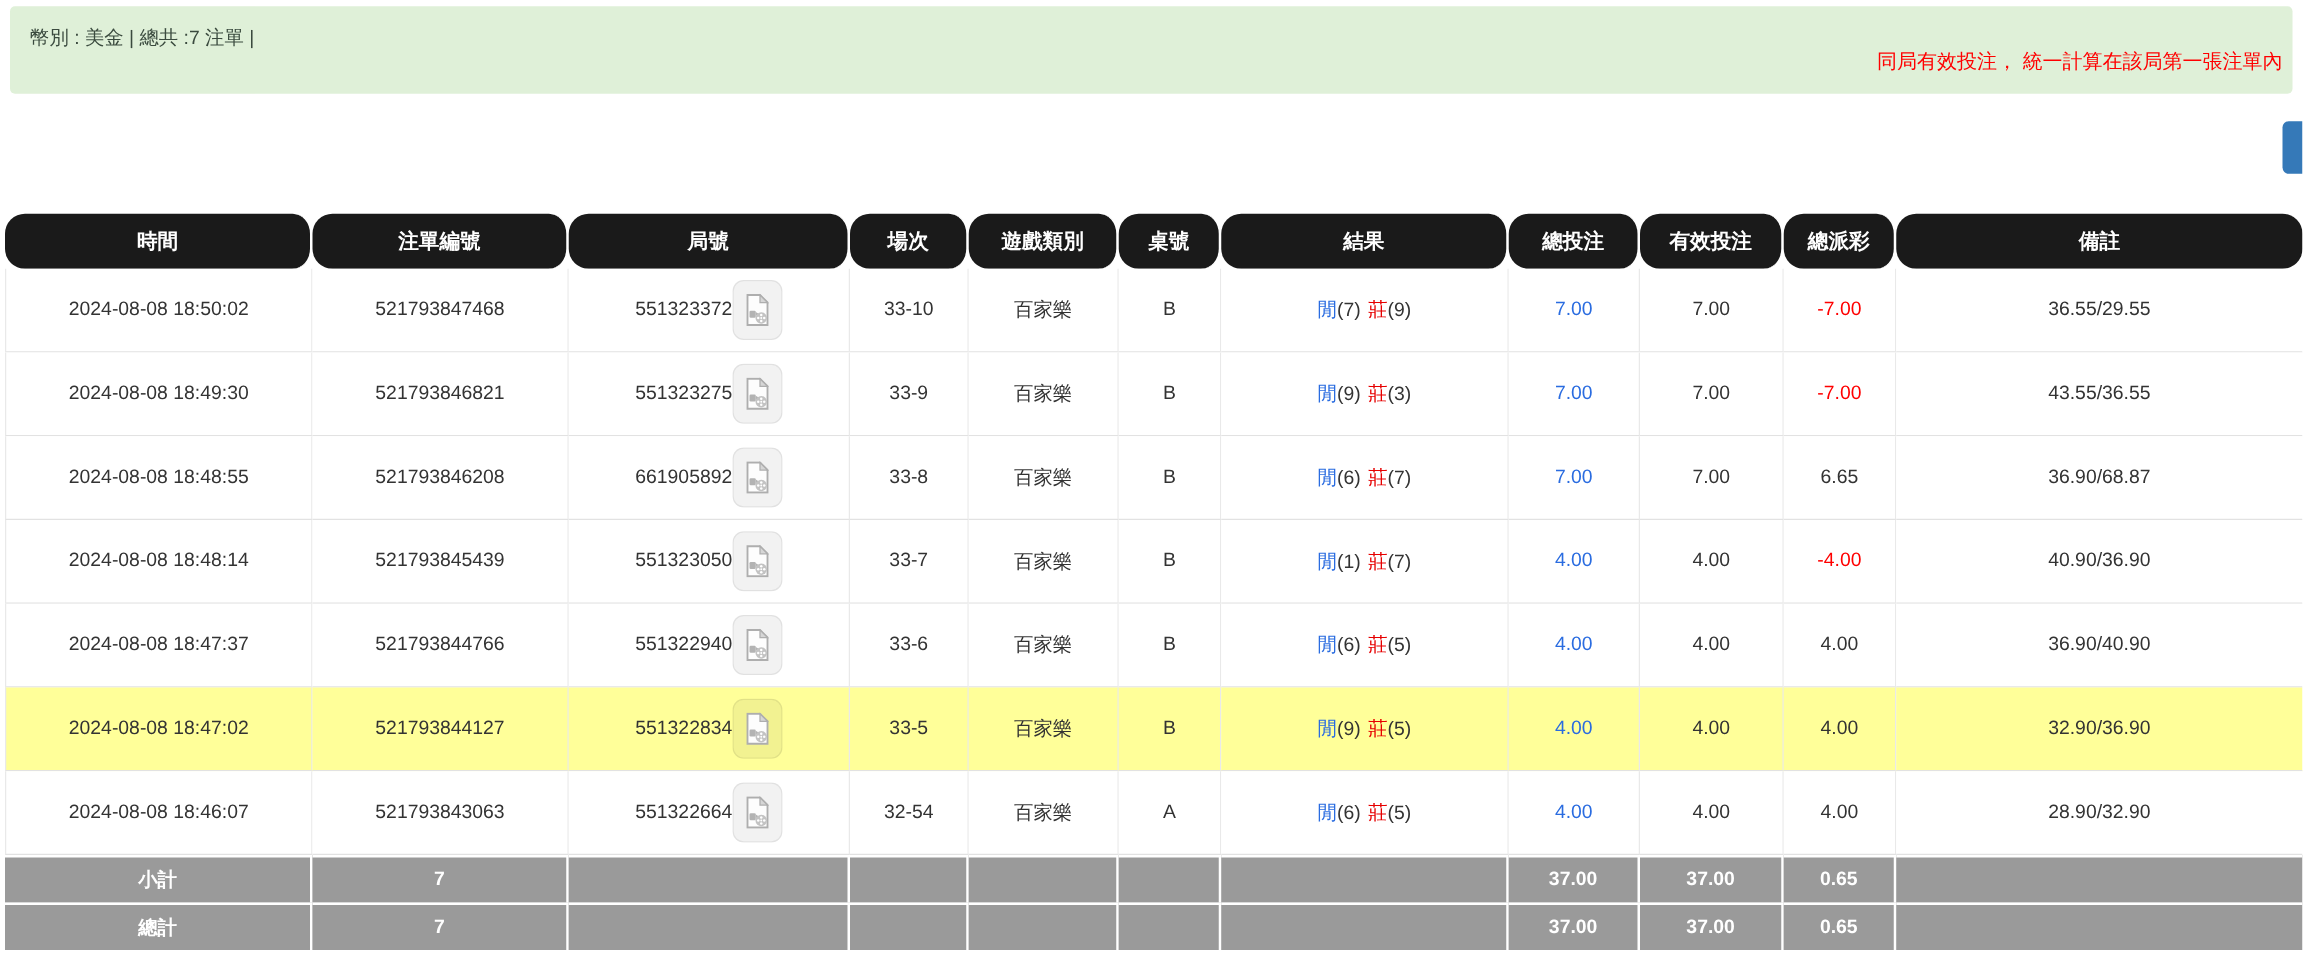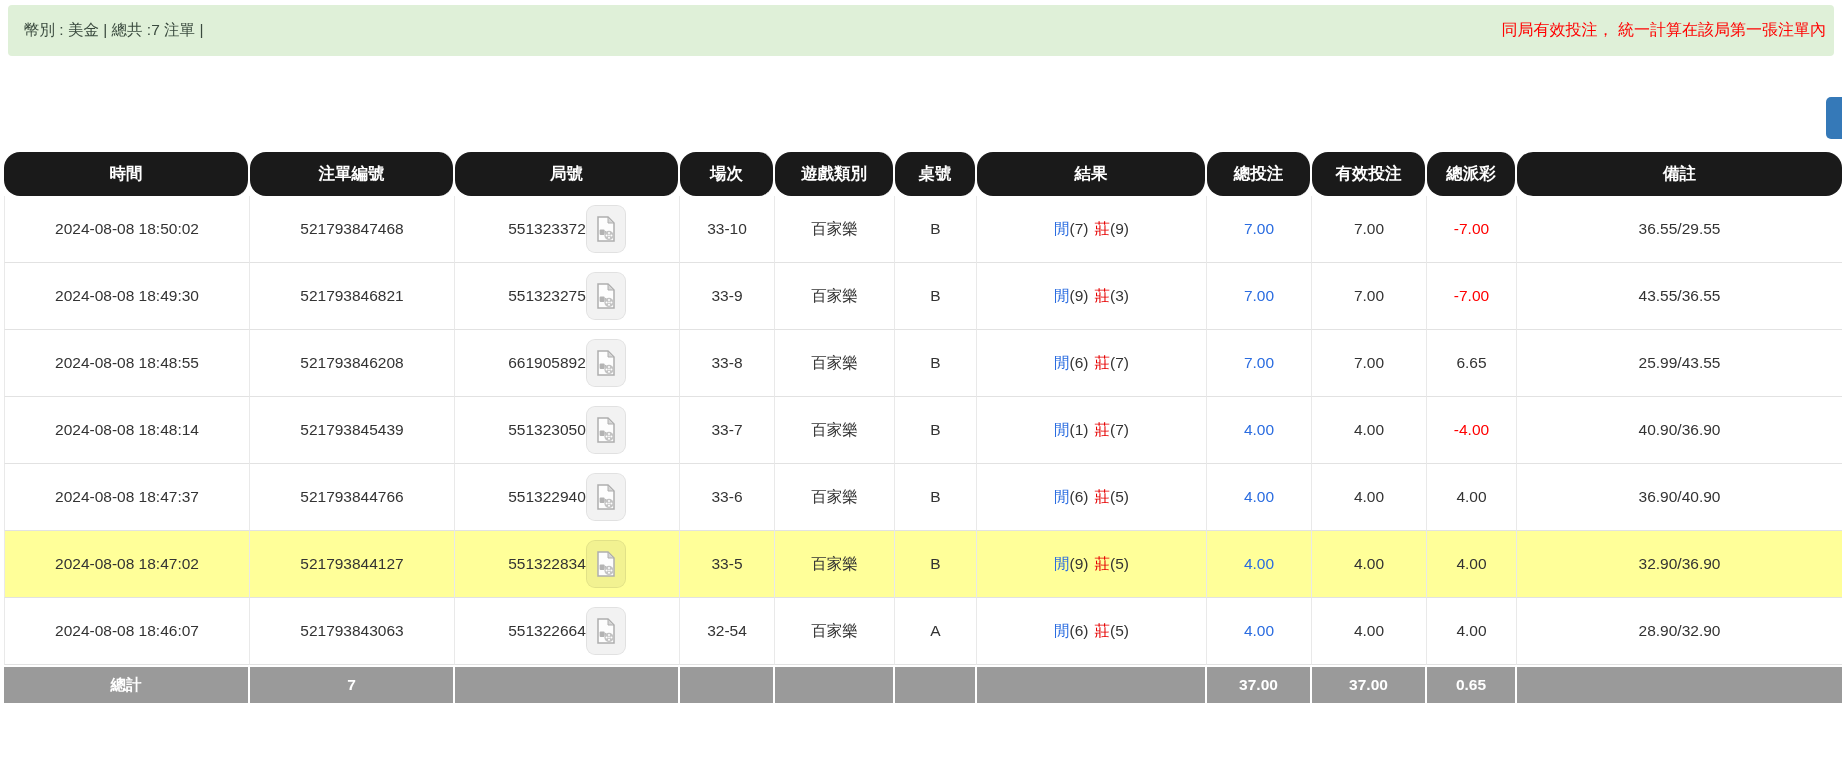--- a/index.html
+++ b/index.html
@@ -10,21 +10,21 @@
   }
   
   .info-bar{
     margin:5px 8px 0 8px;
     background:var(--info_bar_bg,#dff0d8);
     border-radius:4px;
     padding:15px 8px 15px 16px;
     display:flex;justify-content:space-between;
     font-size:15.5px;color:#3a4a3e;white-space:nowrap;
   }
-  .info-bar .note{color:var(--note_red,#ff0000);font-size:16px;}
+  .info-bar .note{color:var(--note_red,#ff0000);font-size:16px;margin-top:19px;}
   
   .export-btn{
     position:absolute;top:97px;right:0;width:16px;height:42px;
     background:var(--export_blue,#3579b8);
     border:none;border-radius:5px 0 0 5px;cursor:pointer;padding:0;
   }
   
   .bet-table{
     margin:96px 0 0 4px;width:1838px;
     border-collapse:separate;border-spacing:0;table-layout:fixed;
@@ -195,21 +195,21 @@
     </td>
     <td><span>33-8</span></td>
     <td><span>百家樂</span></td>
     <td><span>B</span></td>
     <td>
       <span class="player">閒</span><span class="score">(6)</span><span class="banker">莊</span><span class="score">(7)</span>
     </td>
     <td><a class="bet-link">7.00</a></td>
     <td><span>7.00</span></td>
     <td><span class="payout">6.65</span></td>
-    <td><span>25.99/43.55</span></td>
+    <td><span>36.90/68.87</span></td>
   </tr>
       <tr>
     <td><span>2024-08-08 18:48:14</span></td>
     <td><span>521793845439</span></td>
     <td>
       <span class="round-wrap">
         <span>551323050</span>
         <span class="video-btn">
           <svg width="20" height="26" viewBox="0 0 20 26" aria-hidden="true">
             <path d="M2 1h10l6 6v18H2z" fill="#fdfdfd" stroke="#aeaeae" stroke-width="1.5"></path>
@@ -330,20 +330,33 @@
     <td><span>A</span></td>
     <td>
       <span class="player">閒</span><span class="score">(6)</span><span class="banker">莊</span><span class="score">(5)</span>
     </td>
     <td><a class="bet-link">4.00</a></td>
     <td><span>4.00</span></td>
     <td><span class="payout">4.00</span></td>
     <td><span>28.90/32.90</span></td>
   </tr>
       <tr class="foot">
+    <td><span>小計</span></td>
+    <td><span>7</span></td>
+    <td></td>
+    <td></td>
+    <td></td>
+    <td></td>
+    <td></td>
+    <td><span>37.00</span></td>
+    <td><span>37.00</span></td>
+    <td><span>0.65</span></td>
+    <td></td>
+  </tr>
+      <tr class="foot">
     <td><span>總計</span></td>
     <td><span>7</span></td>
     <td></td>
     <td></td>
     <td></td>
     <td></td>
     <td></td>
     <td><span>37.00</span></td>
     <td><span>37.00</span></td>
     <td><span>0.65</span></td>

